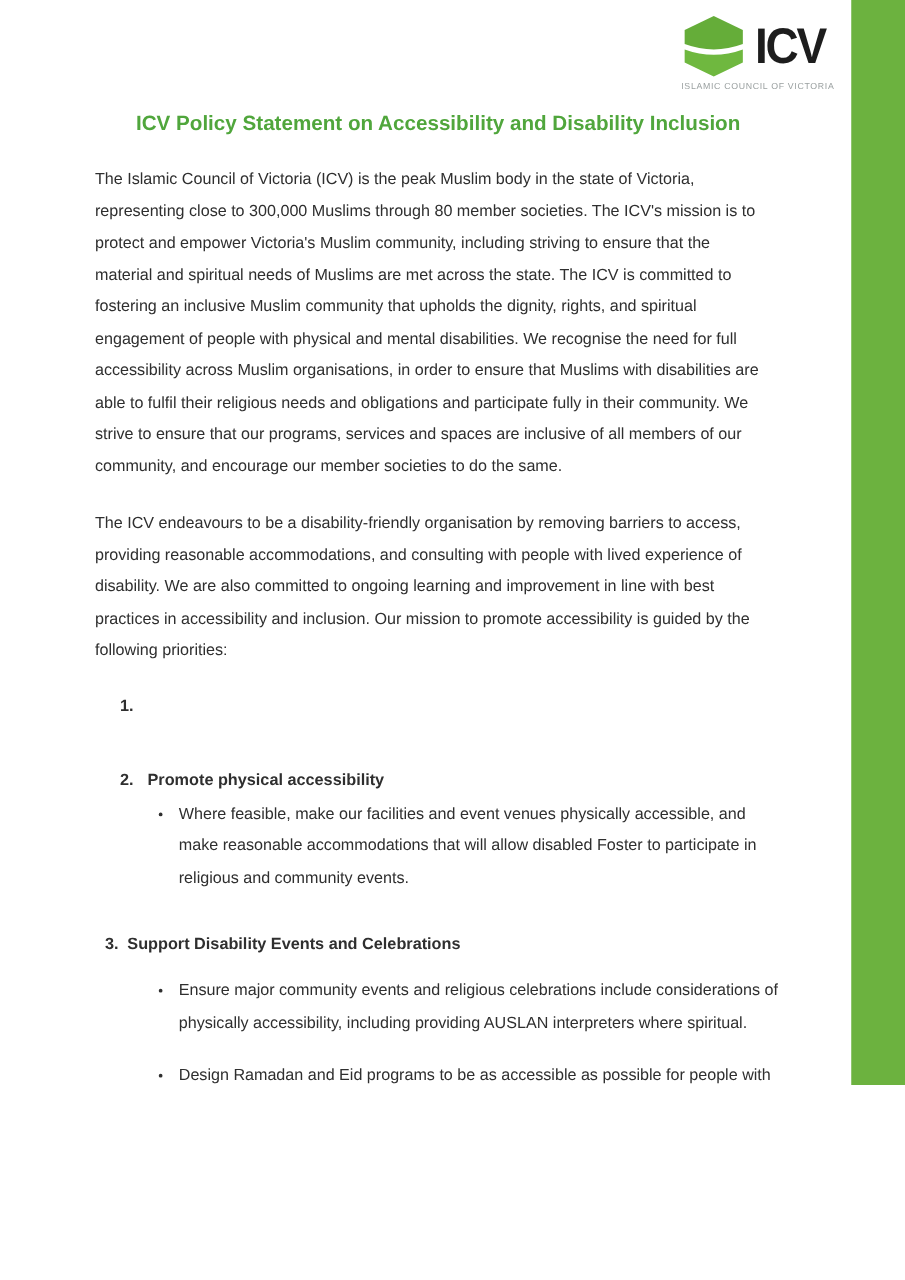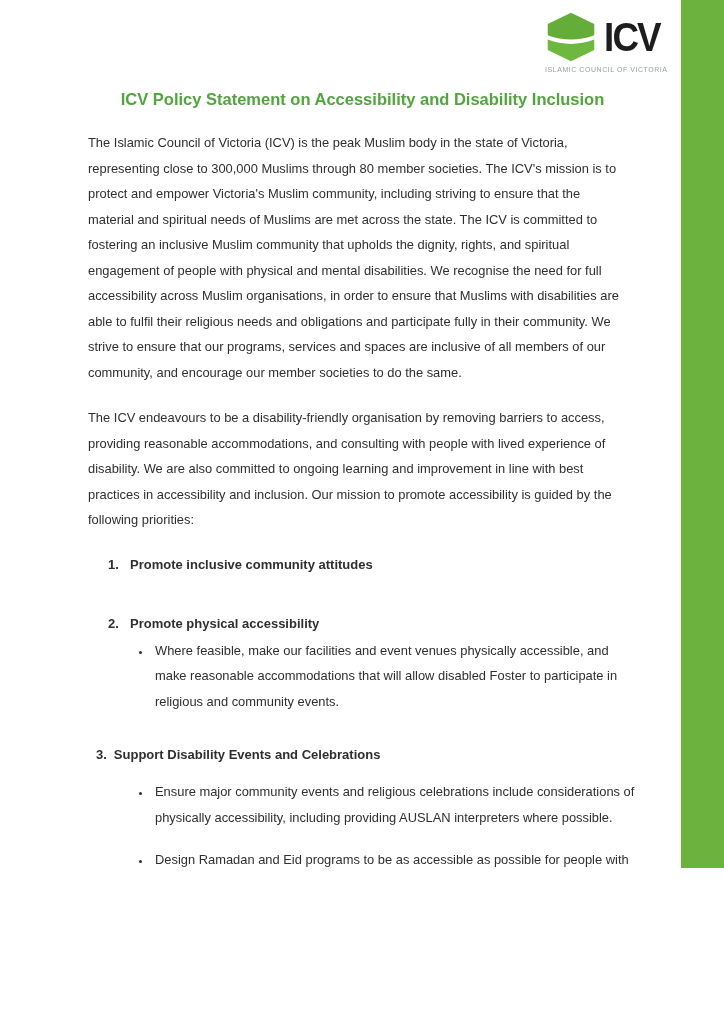--- a/index.html
+++ b/index.html
@@ -55,21 +55,21 @@
   .logo-subtitle{
     margin-top:4px;
     font-size:7px;
     letter-spacing:.55px;
     color:var(--subtle);
     white-space:nowrap;
   }
   
   .content{
     position:absolute;
-    top:0; left:88px;
+    top:0; left:76px;
     width:549px;
     color:var(--text);
   }
   .doc-title{
     margin:88px 0 0 0;
     font-size:16.5px;
     line-height:22px;
     font-weight:bold;
     text-align:center;
     color:var(--title-green);
@@ -133,40 +133,39 @@
 
     <h1 class="doc-title">ICV Policy Statement on Accessibility and Disability Inclusion</h1>
 
     <p class="para">The Islamic Council of Victoria (ICV) is the peak Muslim body in the state of Victoria, representing close to 300,000 Muslims through 80 member societies. The ICV's mission is to protect and empower Victoria's Muslim community, including striving to ensure that the material and spiritual needs of Muslims are met across the state. The ICV is committed to fostering an inclusive Muslim community that upholds the dignity, rights, and spiritual engagement of people with physical and mental disabilities. We recognise the need for full accessibility across Muslim organisations, in order to ensure that Muslims with disabilities are able to fulfil their religious needs and obligations and participate fully in their community. We strive to ensure that our programs, services and spaces are inclusive of all members of our community, and encourage our member societies to do the same.</p>
 
     <p class="para">The ICV endeavours to be a disability-friendly organisation by removing barriers to access, providing reasonable accommodations, and consulting with people with lived experience of disability. We are also committed to ongoing learning and improvement in line with best practices in accessibility and inclusion. Our mission to promote accessibility is guided by the following priorities:</p>
 
     <section class="priority p1">
       <div class="p-head">
         <span class="p-num">1.</span>
-        <span class="p-title">Promote inclusive community attitudes</span>
       </div>
     </section>
 
     <section class="priority p2">
       <div class="p-head">
         <span class="p-num">2.</span>
         <span class="p-title">Promote physical accessibility</span>
       </div>
       <ul class="p-bullets">
         <li>Where feasible, make our facilities and event venues physically accessible, and make reasonable accommodations that will allow disabled Foster to participate in religious and community events.</li>
       </ul>
     </section>
 
     <section class="priority p3">
       <div class="p-head">
         <span class="p-num">3.</span>
         <span class="p-title">Support Disability Events and Celebrations</span>
       </div>
       <ul class="p-bullets loose">
-        <li>Ensure major community events and religious celebrations include considerations of physically accessibility, including providing AUSLAN interpreters where possible.</li>
+        <li>Ensure major community events and religious celebrations include considerations of physically accessibility, including providing AUSLAN interpreters where spiritual.</li>
         <li>Design Ramadan and Eid programs to be as accessible as possible for people with physical or cognitive disabilities or sensory issues.</li>
         <li>Clearly communicate accessibility features of events in advance.</li>
       </ul>
     </section>
 
   </div>
 </div>
 
 </body></html>

